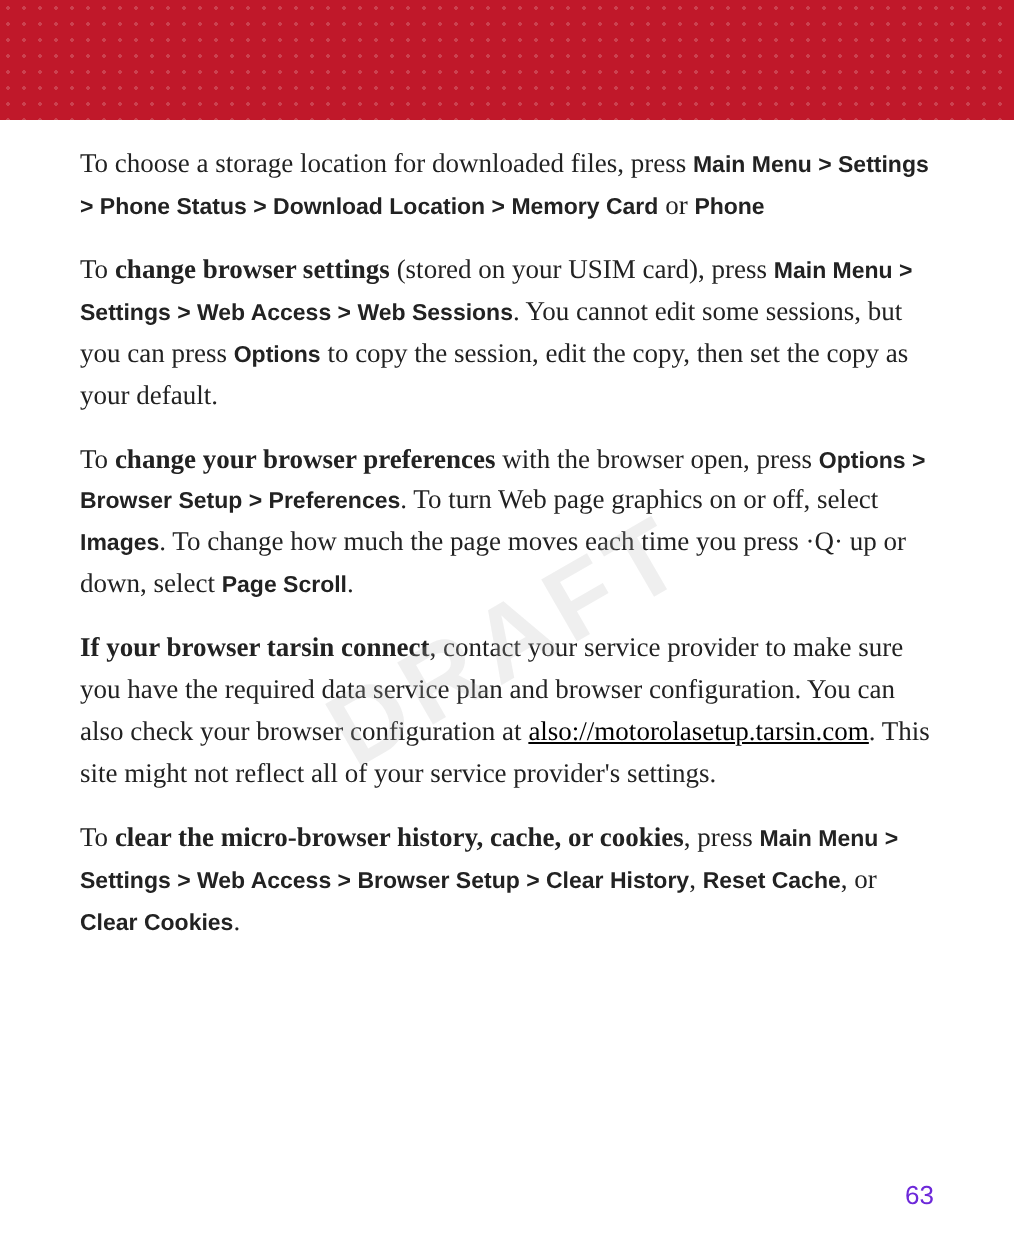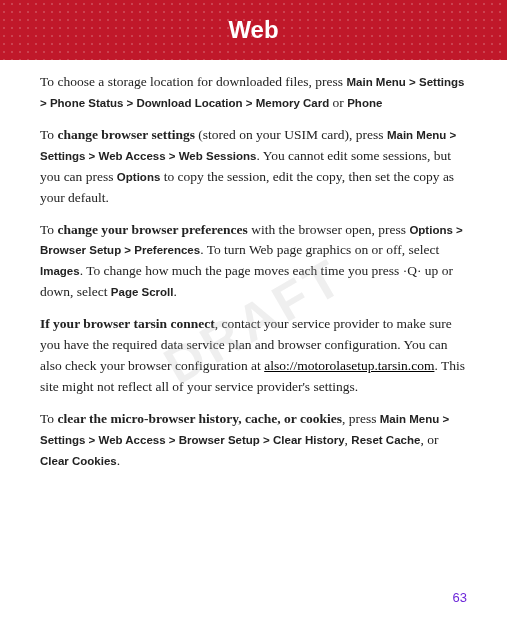--- a/index.html
+++ b/index.html
@@ -85,21 +85,20 @@
       z-index: 10;
       white-space: nowrap;
       letter-spacing: 4px;
     }
   </style>
 </head>
 <body>
 
 <div class="header-bar">
   <div class="header-dots"></div>
-  <span class="header-title">Web</span>
 </div>
 
 <div class="content">
 <p><span>To choose a storage location for downloaded files, press </span><span class="mono">Main Menu</span><span class="mono"> &gt; </span><span class="mono">Settings</span><span class="mono"> &gt; </span><span class="mono">Phone Status</span><span class="mono"> &gt; </span><span class="mono">Download Location</span><span class="mono"> &gt; </span><span class="mono">Memory Card</span><span> or </span><span class="mono">Phone</span></p>
     <p><span>To </span><strong>change browser settings</strong><span> (stored on your USIM card), press </span><span class="mono">Main Menu</span><span class="mono"> &gt; </span><span class="mono">Settings</span><span class="mono"> &gt; </span><span class="mono">Web Access</span><span class="mono"> &gt; </span><span class="mono">Web Sessions</span><span>. You cannot edit some sessions, but you can press </span><span class="mono">Options</span><span> to copy the session, edit the copy, then set the copy as your default.</span></p>
     <p><span>To </span><strong>change your browser preferences</strong><span> with the browser open, press </span><span class="mono">Options</span><span class="mono"> &gt; </span><span class="mono">Browser Setup</span><span class="mono"> &gt; </span><span class="mono">Preferences</span><span>. To turn Web page graphics on or off, select </span><span class="mono">Images</span><span>. To change how much the page moves each time you press </span><span>·Q·</span><span> up or down, select </span><span class="mono">Page Scroll</span><span>.</span></p>
     <p><strong>If your browser tarsin connect</strong><span>, contact your service provider to make sure you have the required data service plan and browser configuration. You can also check your browser configuration at </span><a href="#">also://motorolasetup.tarsin.com</a><span>. This site might not reflect all of your service provider's settings.</span></p>
     <p><span>To </span><strong>clear the micro-browser history, cache, or cookies</strong><span>, press </span><span class="mono">Main Menu</span><span class="mono"> &gt; </span><span class="mono">Settings</span><span class="mono"> &gt; </span><span class="mono">Web Access</span><span class="mono"> &gt; </span><span class="mono">Browser Setup</span><span class="mono"> &gt; </span><span class="mono">Clear History</span><span>,  </span><span class="mono">Reset Cache</span><span>, or  </span><span class="mono">Clear Cookies</span><span>.</span></p>
   </div>
 

